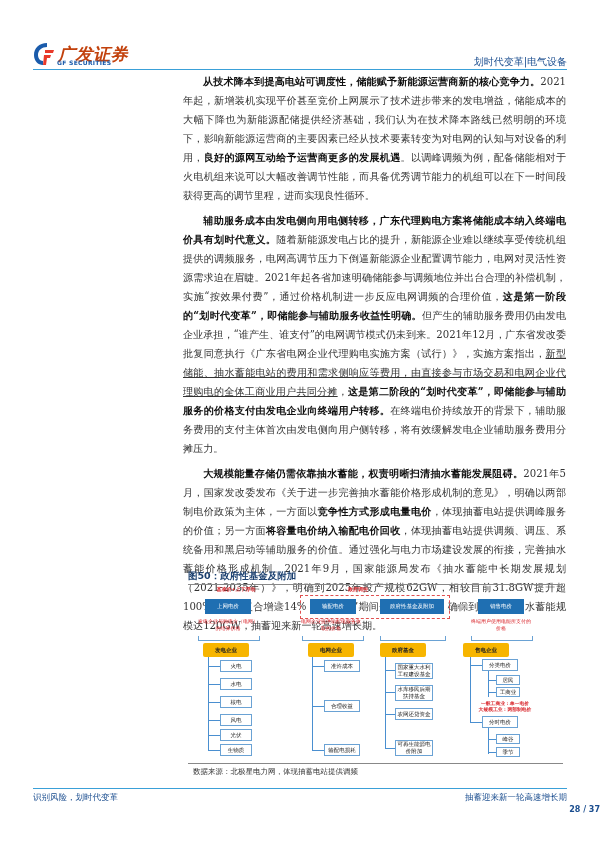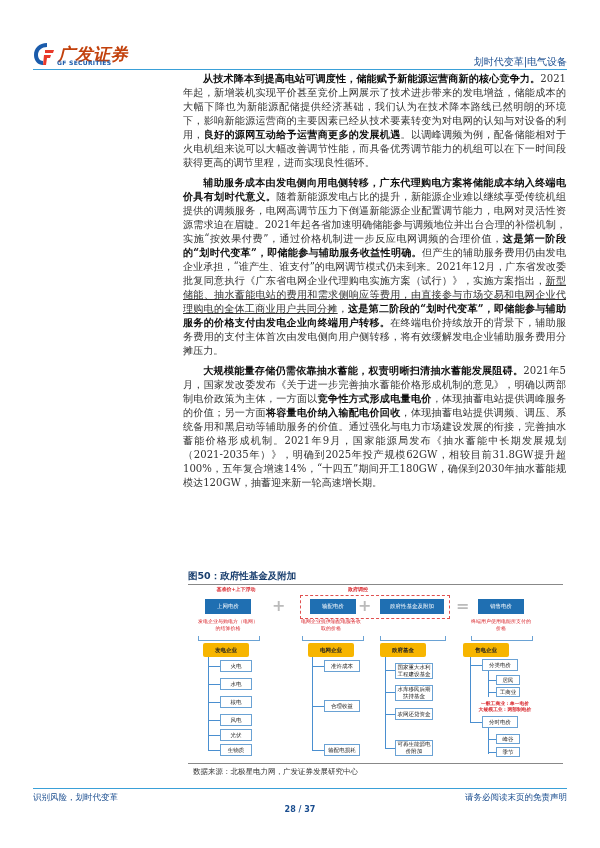--- a/index.html
+++ b/index.html
@@ -5,33 +5,33 @@
   html, body { margin: 0; padding: 0; background: #fff; }
   body { width: 600px; height: 848px; position: relative; overflow: hidden; font-family: "DejaVu Serif", "Liberation Serif", serif; color: #222; }
   .header { position: absolute; left: 0; top: 0; width: 600px; height: 72px; }
   .logo { position: absolute; left: 33px; top: 42px; width: 100px; height: 28px; }
   .logo-mark { position: absolute; left: 0; top: 0; width: 22px; height: 24px; }
   .logo-cn { position: absolute; left: 25px; top: 1px; font-family: "DejaVu Sans", sans-serif; font-weight: bold; font-size: 17px; color: #c2410c; letter-spacing: 0.5px; white-space: nowrap; font-style: italic; }
   .logo-en { position: absolute; left: 24px; top: 17px; font-family: "DejaVu Sans", sans-serif; font-weight: bold; font-size: 6px; color: #1a5bab; letter-spacing: 0.3px; white-space: nowrap; }
   .report-cat { position: absolute; right: 33px; top: 55px; font-family: "DejaVu Sans", sans-serif; font-size: 10px; color: #1a4d8f; white-space: nowrap; }
   .hline-top { position: absolute; left: 33px; top: 69px; width: 534px; height: 1px; background: #3aa0d8; }
   .content { position: absolute; left: 183px; top: 72px; width: 383px; }
-  p.para { margin: 0 0 6px 0; font-size: 10.1px; line-height: 14px; text-align: justify; color: #333; }
+  p.para { margin: 0 0 6px 0; font-size: 10.1px; line-height: 19px; text-align: justify; color: #333; }
   p.para .ind { display: inline-block; width: 20px; }
   b { color: #111; }
   .ul { text-decoration: underline; }
   .fig-title { position: absolute; left: 188px; top: 570px; font-family: "DejaVu Sans", sans-serif; font-weight: bold; font-size: 9.5px; color: #1a3f6f; }
   .fig-line { position: absolute; left: 188px; top: 584px; width: 375px; height: 1px; background: #888; }
   .diagram { position: absolute; left: 188px; top: 585px; width: 375px; height: 178px; }
   .fig-bottom { position: absolute; left: 188px; top: 763px; width: 375px; height: 1px; background: #888; }
   .source { position: absolute; left: 193px; top: 767px; font-size: 7.5px; color: #333; }
   .hline-bot { position: absolute; left: 33px; top: 788px; width: 534px; height: 1px; background: #3aa0d8; }
   .foot-left { position: absolute; left: 33px; top: 792px; font-family: "DejaVu Sans", sans-serif; font-size: 8.5px; color: #1a4d8f; }
   .foot-right { position: absolute; right: 33px; top: 792px; font-family: "DejaVu Sans", sans-serif; font-size: 8.5px; color: #1a4d8f; }
-  .page-num { position: absolute; left: 0; width: 600px; top: 805px; text-align: center; font-family: "DejaVu Sans", sans-serif; font-weight: bold; font-size: 8px; color: #1a4d8f; }
+  .page-num { position: absolute; left: 0; width: 600px; top: 805px; text-align: right; font-family: "DejaVu Sans", sans-serif; font-weight: bold; font-size: 8px; color: #1a4d8f; }
 
   
   .box { position: absolute; font-size: 5.5px; display: flex; align-items: center; justify-content: center; text-align: center; line-height: 1.25; box-sizing: border-box; }
   .hbox { background: #1f6fb2; color: #fff; height: 15px; }
   .ybox { background: #f7b500; color: #222; height: 14px; border-radius: 2px; font-weight: bold; }
   .wbox { background: #fff; border: 1px solid #6aa2d4; color: #222; }
   .red { position: absolute; color: #d9242a; font-size: 5px; text-align: center; line-height: 1.3; }
   .plus { position: absolute; font-family: "DejaVu Sans", sans-serif; font-size: 16px; color: #bbb; font-weight: bold; }
   .eq { position: absolute; font-family: "DejaVu Sans", sans-serif; font-size: 16px; color: #bbb; font-weight: bold; }
   .dash { position: absolute; border: 1px dashed #e05050; }
@@ -138,18 +138,18 @@
   <div class="hl" style="left:282px;top:137px;width:12px;"></div>
   <div class="box wbox" style="left:294px;top:131px;width:36px;height:12px;">分时电价</div>
   <div class="vl" style="left:300px;top:143px;height:26px;"></div>
   <div class="hl" style="left:300px;top:154px;width:8px;"></div>
   <div class="box wbox" style="left:308px;top:149px;width:24px;height:10px;">峰谷</div>
   <div class="hl" style="left:300px;top:167px;width:8px;"></div>
   <div class="box wbox" style="left:308px;top:162px;width:24px;height:10px;">季节</div>
 </div>
 
 <div class="fig-bottom"></div>
-<div class="source">数据来源：北极星电力网，广发证券发展研究中心</div>
+<div class="source">数据来源：北极星电力网，体现抽蓄电站提供调频</div>
 
 <div class="hline-bot"></div>
 <div class="foot-left">识别风险，划时代变革</div>
-<div class="foot-right">请务必阅读末页的免责声明</div>
+<div class="foot-right">抽蓄迎来新一轮高速增长期</div>
 <div class="page-num">28 / 37</div>
 
 </body></html>

